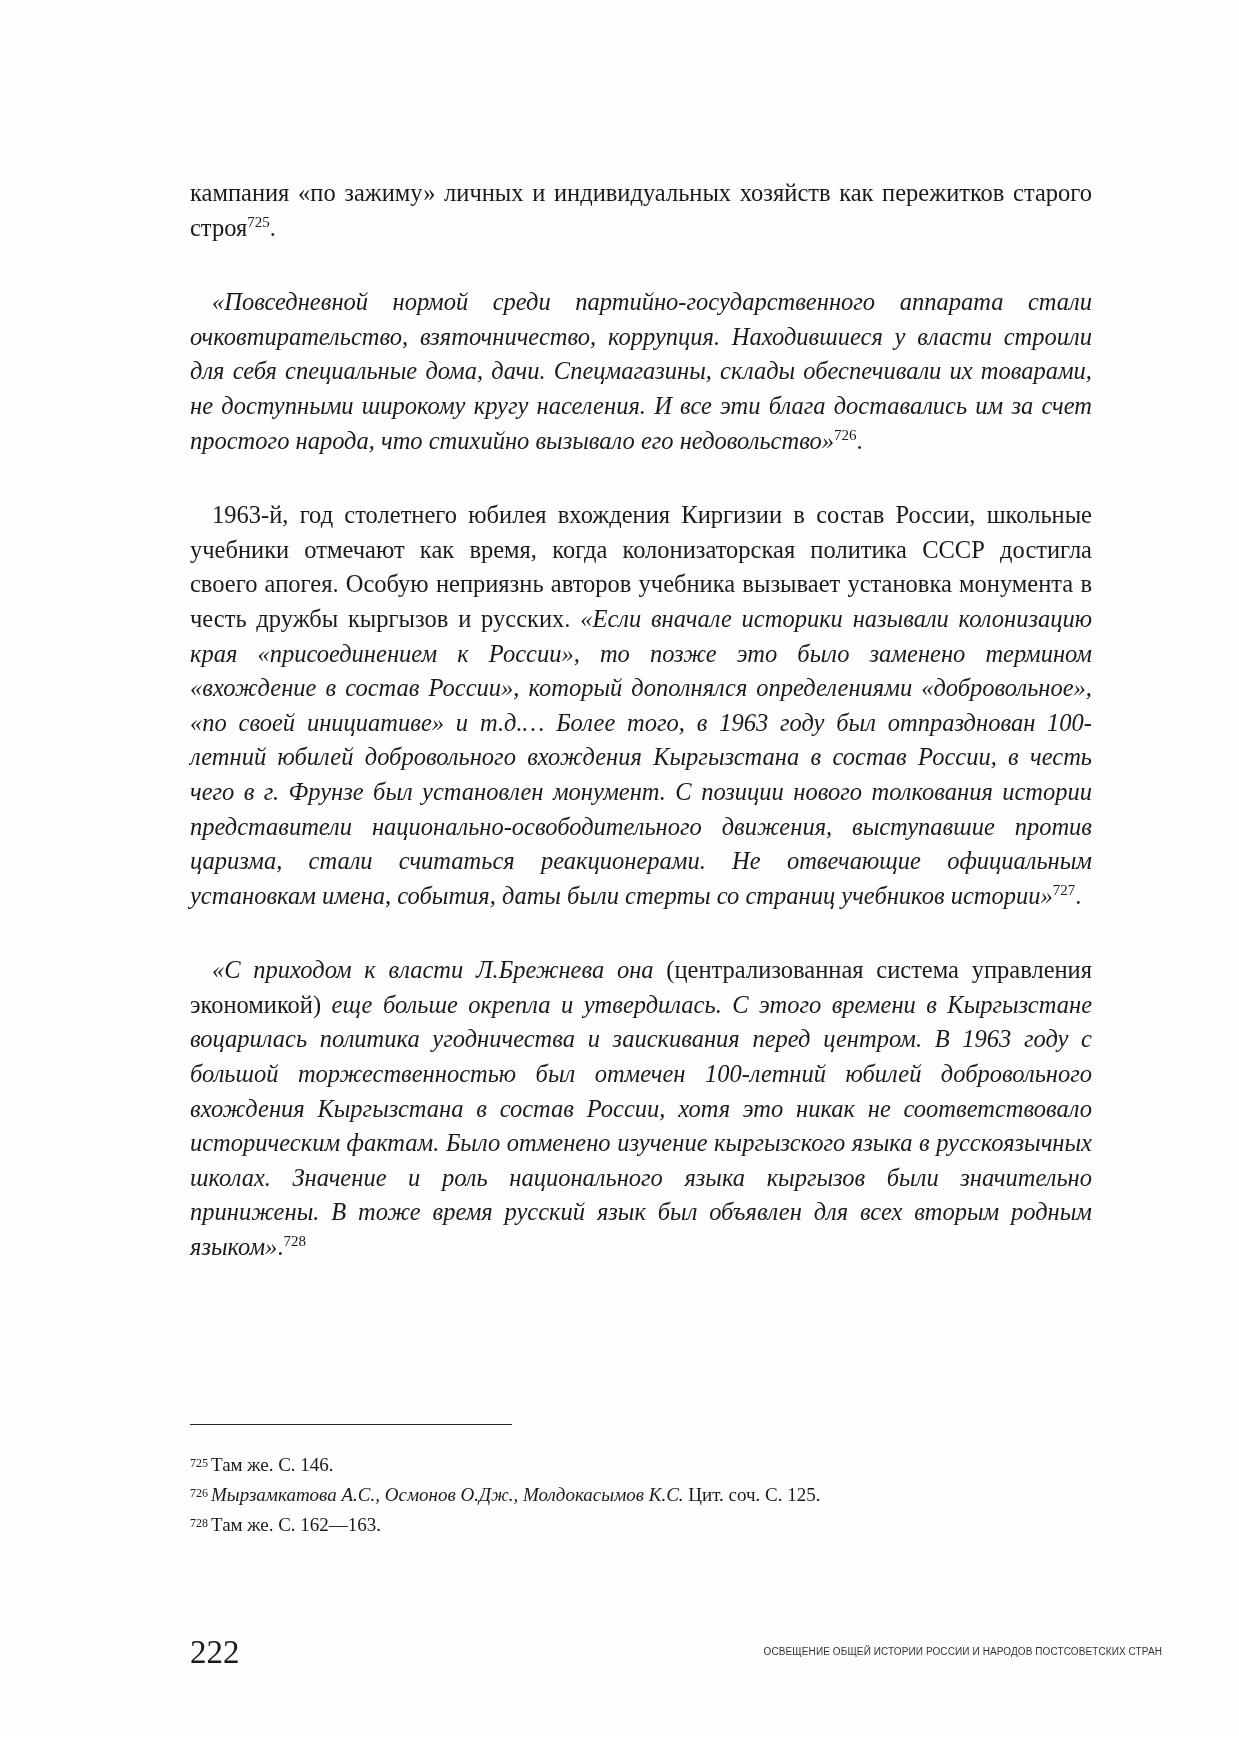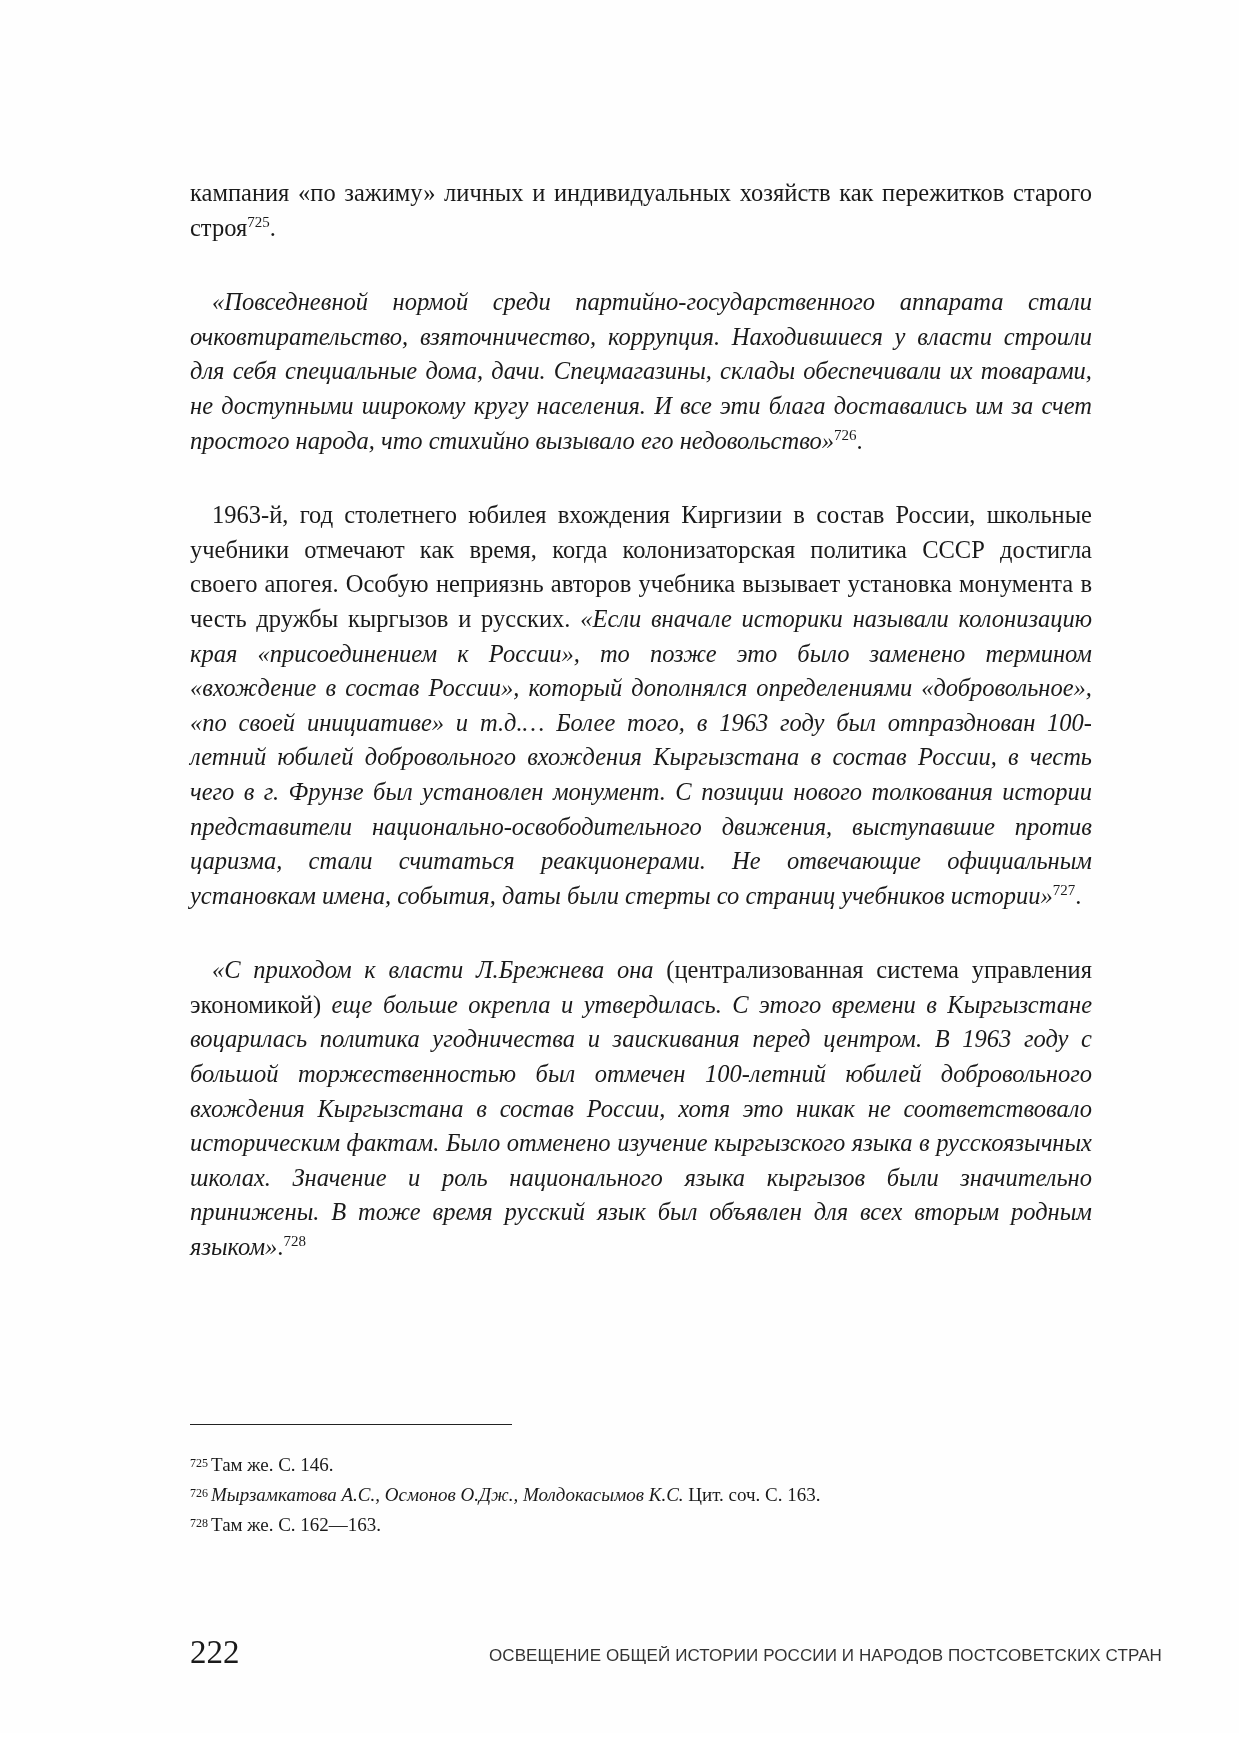--- a/index.html
+++ b/index.html
@@ -21,21 +21,21 @@
     font-size: 19px; line-height: 30px;
   }
   .fn { margin: 0; }
   .fn sup { font-size: 12px; vertical-align: 4px; margin-right: 3px; }
   .page-number {
     position: absolute; left: 190px; top: 1634px;
     font-family: "Liberation Serif", "DejaVu Serif", serif; font-size: 33px;
   }
   .running-title {
     position: absolute; right: 77px; top: 1646px;
-    font-family: "Liberation Sans", "DejaVu Sans", sans-serif; font-size: 17px;
+    font-family: "Liberation Sans", "DejaVu Sans", sans-serif; font-size: 10px;
     letter-spacing: 0.1px; color: #333;
   }
 </style>
 </head>
 <body>
 
 <div class="page">
   <div class="body-text">
     <p class="para"><span>кампания «по зажиму» личных и индивидуальных хозяйств как пережитков старого строя</span><sup>725</sup><span>.</span></p>
 
@@ -43,19 +43,19 @@
 
     <p class="para indent"><span>1963-й, год столетнего юбилея вхождения Киргизии в состав России, школьные учебники отмечают как время, когда колонизаторская политика СССР достигла своего апогея. Особую неприязнь авторов учебника вызывает установка монумента в честь дружбы кыргызов и русских. </span><span class="it">«Если вначале историки называли колонизацию края «присоединением к России», то позже это было заменено термином «вхождение в состав России», который дополнялся определениями «добровольное», «по своей инициативе» и т.д.… Более того, в 1963 году был отпразднован 100-летний юбилей добровольного вхождения Кыргызстана в состав России, в честь чего в г. Фрунзе был установлен монумент. С позиции нового толкования истории представители национально-освободительного движения, выступавшие против царизма, стали считаться реакционерами. Не отвечающие официальным установкам имена, события, даты были стерты со страниц учебников истории»</span><sup>727</sup><span>.</span></p>
 
     <p class="para indent"><span class="it">«С приходом к власти Л.Брежнева она</span><span> (централизованная система управления экономикой) </span><span class="it">еще больше окрепла и утвердилась. С этого времени в Кыргызстане воцарилась политика угодничества и заискивания перед центром. В 1963 году с большой торжественностью был отмечен 100-летний юбилей добровольного вхождения Кыргызстана в состав России, хотя это никак не соответствовало историческим фактам. Было отменено изучение кыргызского языка в русскоязычных школах. Значение и роль национального языка кыргызов были значительно принижены. В тоже время русский язык был объявлен для всех вторым родным языком»</span><span>.</span><sup>728</sup></p>
   </div>
 
   <div class="fn-rule"></div>
 
   <div class="footnotes">
     <p class="fn"><sup>725</sup><span class="it"></span><span>Там же. С. 146.</span></p>
-    <p class="fn"><sup>726</sup><span class="it">Мырзамкатова А.С., Осмонов О.Дж., Молдокасымов К.С.</span><span> Цит. соч. С. 163.</span></p>
+    <p class="fn"><sup>726</sup><span class="it">Мырзамкатова А.С., Осмонов О.Дж., Молдокасымов К.С.</span><span> Цит. соч. С. 125.</span></p>
     <p class="fn"><sup>728</sup><span class="it"></span><span>Там же. С. 162—163.</span></p>
   </div>
 
   <div class="page-number">222</div>
   <div class="running-title">ОСВЕЩЕНИЕ ОБЩЕЙ ИСТОРИИ РОССИИ И НАРОДОВ ПОСТСОВЕТСКИХ СТРАН</div>
 </div>
 
 </body></html>

